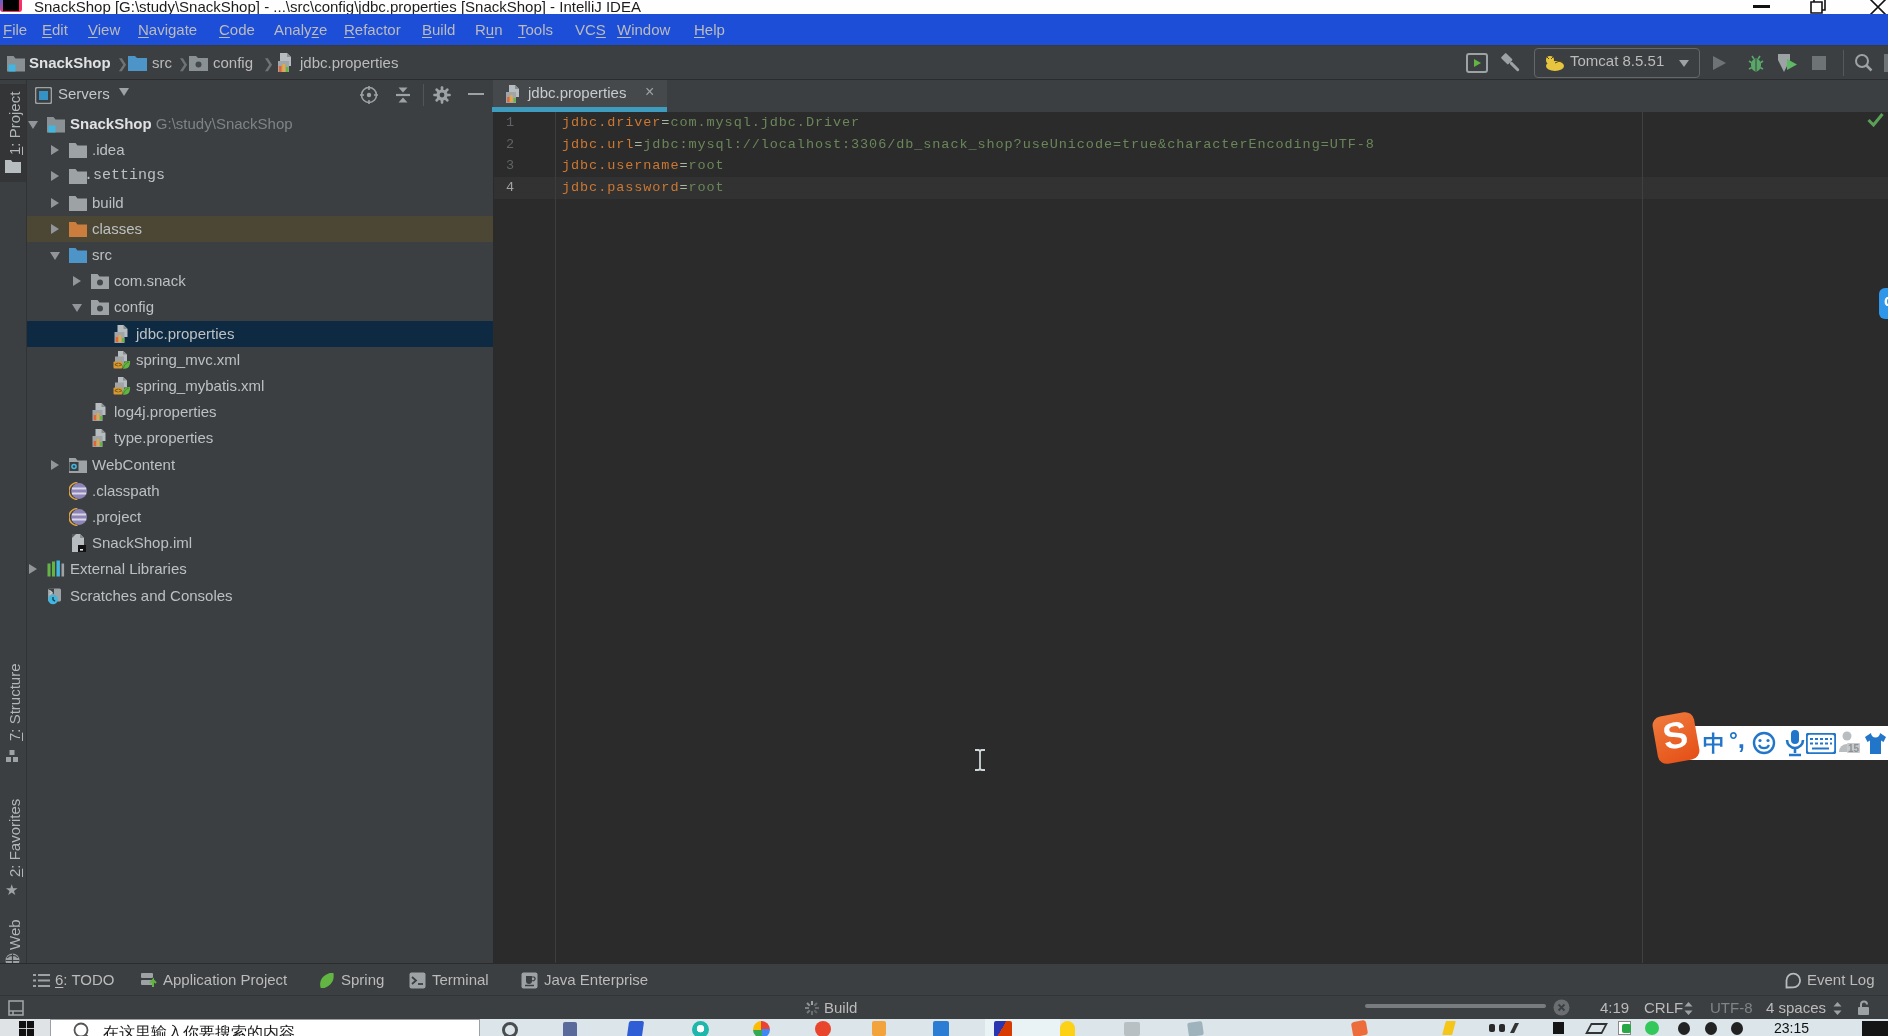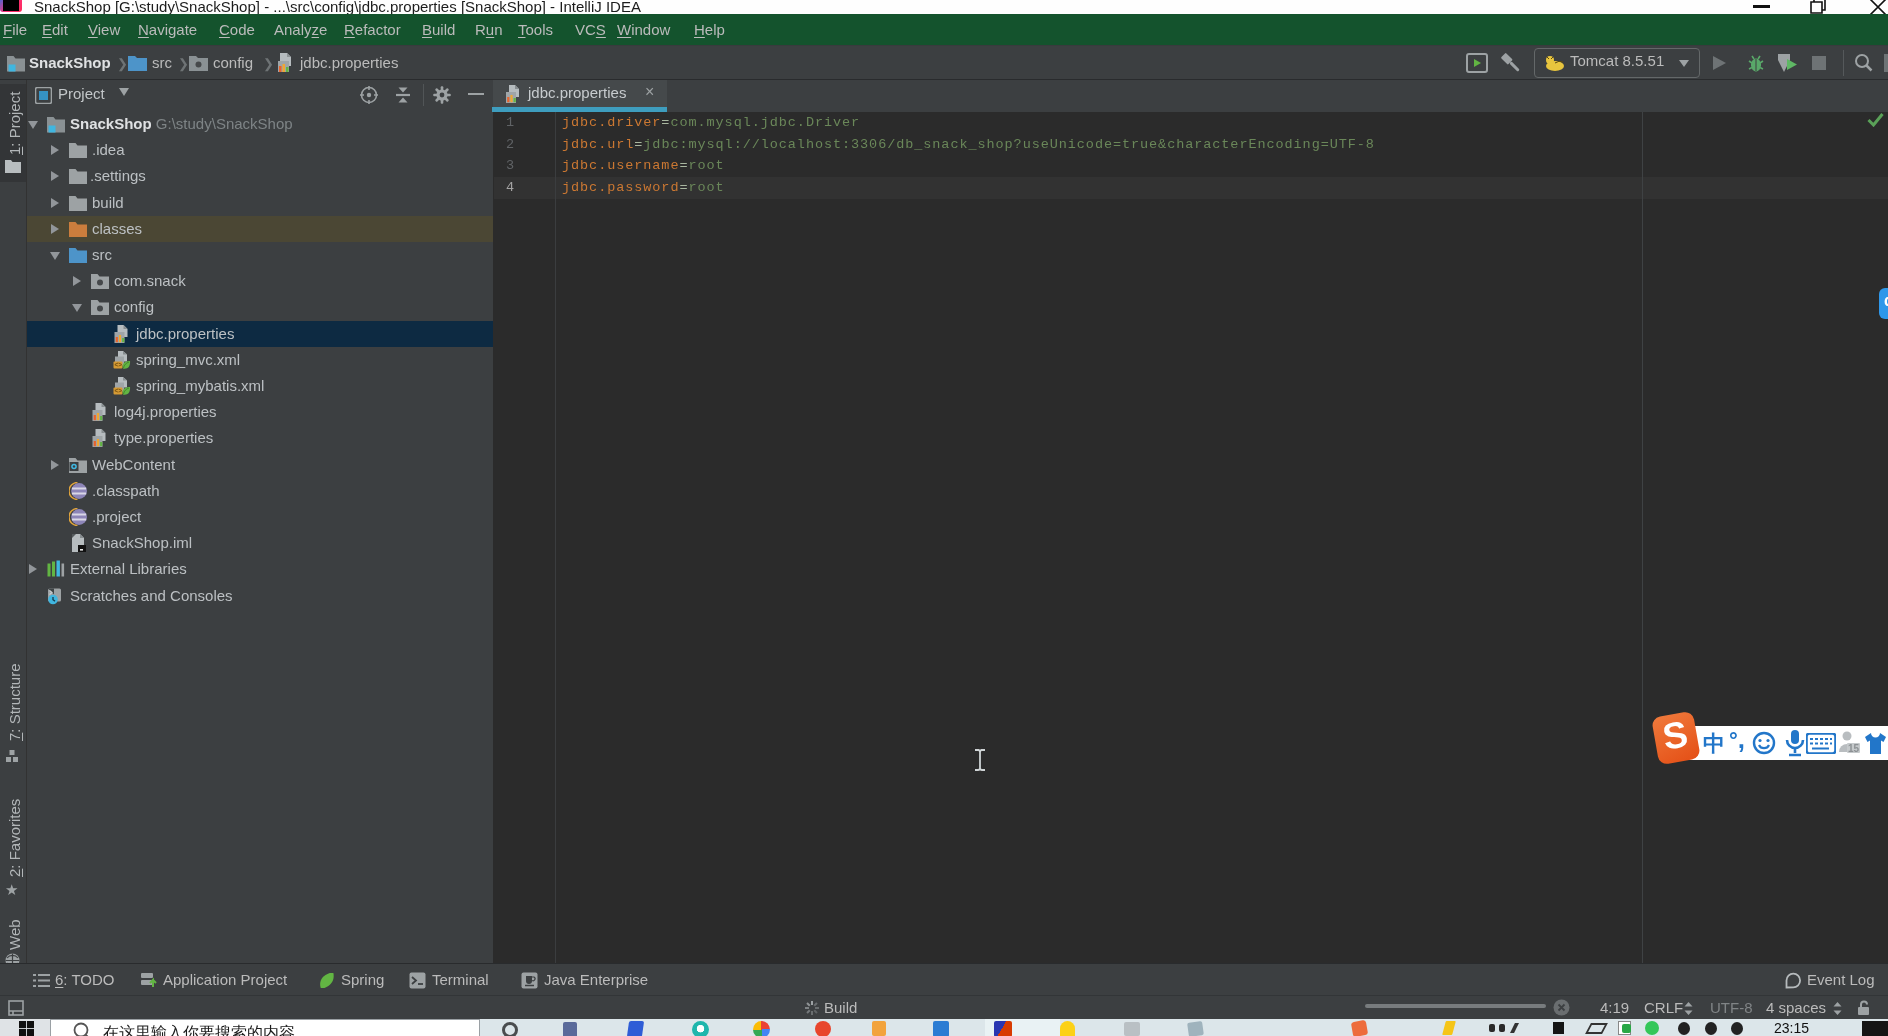--- a/index.html
+++ b/index.html
@@ -1,21 +1,21 @@
 <!DOCTYPE html>
 <html><head>
 <meta charset="utf-8">
 <style>
 * { margin:0; padding:0; box-sizing:border-box; }
 html,body { width:1888px; height:1036px; overflow:hidden; }
 body { background:#2b2b2b; font-family:"Liberation Sans",sans-serif; position:relative; }
 .abs { position:absolute; }
 #titlebar { left:0; top:0; width:1888px; height:14px; background:#fefefe; overflow:hidden;text-decoration:underline; }
 #titlebar .ttext { position:absolute; left:34px; top:-2px; color:#1c1c1c; font-size:15px; white-space:nowrap; }
-#menubar { left:0; top:14px; width:1888px; height:32px; background:#14532d; border-bottom:1px solid #383b3d; }
+#menubar { left:0; top:14px; width:1888px; height:32px; background:#1d4ed8; border-bottom:1px solid #383b3d; }
 #menubar span.mi { position:absolute; top:7px; color:#bbbbbb; font-size:15px; }
 #navbar { left:0; top:46px; width:1888px; height:34px; background:#3c3f41; border-bottom:1px solid #292b2d; }
 .crumbtxt { position:absolute; top:8px; color:#bbbbbb; font-size:15px; }
 .chev { position:absolute; top:10px; color:#6e7375; font-size:13px; }
 #stripe { left:0; top:80px; width:27px; height:883px; background:#3c3f41; border-right:1px solid #323232; }
 .vtext { position:absolute; color:#b2b6b8; font-size:15px; white-space:nowrap; transform-origin:0 0; transform:rotate(-90deg); }
 #projpanel { left:27px; top:80px; width:466px; height:883px; background:#3c3f41; }
 #pphead { position:absolute; left:0; top:0; width:466px; height:31px; }
 .tree-row { position:absolute; left:0; width:466px; height:26.2px; }
 .tr-label { position:absolute; top:4px; color:#bcc0c3; font-size:15px; white-space:nowrap; }
@@ -156,21 +156,21 @@
       <path d="M2,5 a7,7 0 0 1 11,0 M2,10 a7,7 0 0 0 11,0 M7.5,0.5 v14 M0.5,7.5 h14" stroke="#3c3f41" stroke-width="1.2" fill="none"></path>
     </svg>
 </div>
 
 <div id="projpanel" class="abs">
   <div id="pphead">
     <svg class="abs" style="left:8px;top:7px;" width="17" height="17" viewBox="0 0 17 17">
         <rect x="0.5" y="0.5" width="16" height="16" rx="2" fill="none" stroke="#9da2a4" stroke-width="1.6"></rect>
         <rect x="4" y="4" width="9" height="9" fill="#3592c4"></rect>
       </svg>
-    <span class="abs" style="left:31px;top:5px;color:#c3c7c9;font-size:15px;">Project</span>
+    <span class="abs" style="left:31px;top:5px;color:#c3c7c9;font-size:15px;">Servers</span>
     <span class="abs" style="left:92px;top:8px;">
         <span class="arr-d" style="border-top-color:#9da2a4;"></span>
       </span>
     <svg class="abs" style="left:333px;top:6px;" width="18" height="18" viewBox="0 0 18 18">
         <circle cx="9" cy="9" r="7.5" fill="none" stroke="#9da2a4" stroke-width="1.6"></circle>
         <circle cx="9" cy="9" r="2.2" fill="#9da2a4"></circle>
         <path d="M9,0 v4 M9,14 v4 M0,9 h4 M14,9 h4" stroke="#9da2a4" stroke-width="1.6"></path>
       </svg>
     <svg class="abs" style="left:367px;top:6px;" width="18" height="18" viewBox="0 0 18 18">
         <path d="M4.5,1.5 h9 l-4.5,5 z M4.5,16.5 h9 l-4.5,-5 z" fill="#9da2a4"></path>
@@ -207,21 +207,21 @@
         <svg class="ticon" style="left:42px;" width="18" height="16" viewBox="0 0 18 16">
           <path d="M0,1 h6.5 l2,2.5 h9.5 v12.5 h-18 z" fill="#9da2a4"></path>
         </svg>
         <span class="tr-label" style="left:65px;">.idea</span>
       </div>
     <div class="tree-row" style="top:83.4px;">
         <span class="arr-r" style="left:24px;top:8px;"></span>
         <svg class="ticon" style="left:42px;" width="18" height="16" viewBox="0 0 18 16">
           <path d="M0,1 h6.5 l2,2.5 h9.5 v12.5 h-18 z" fill="#9da2a4"></path>
         </svg>
-        <span class="tr-label" style="left:63px;">.settings</span>
+        <span class="tr-label" style="left:57px;font-family:Liberation Mono, monospace;">.settings</span>
       </div>
     <div class="tree-row" style="top:109.6px;">
         <span class="arr-r" style="left:24px;top:8px;"></span>
         <svg class="ticon" style="left:42px;" width="18" height="16" viewBox="0 0 18 16">
           <path d="M0,1 h6.5 l2,2.5 h9.5 v12.5 h-18 z" fill="#9da2a4"></path>
         </svg>
         <span class="tr-label" style="left:65px;">build</span>
       </div>
     <div class="tree-row" style="top:135.8px;background:#4b4734;">
         <span class="arr-r" style="left:24px;top:8px;"></span>

